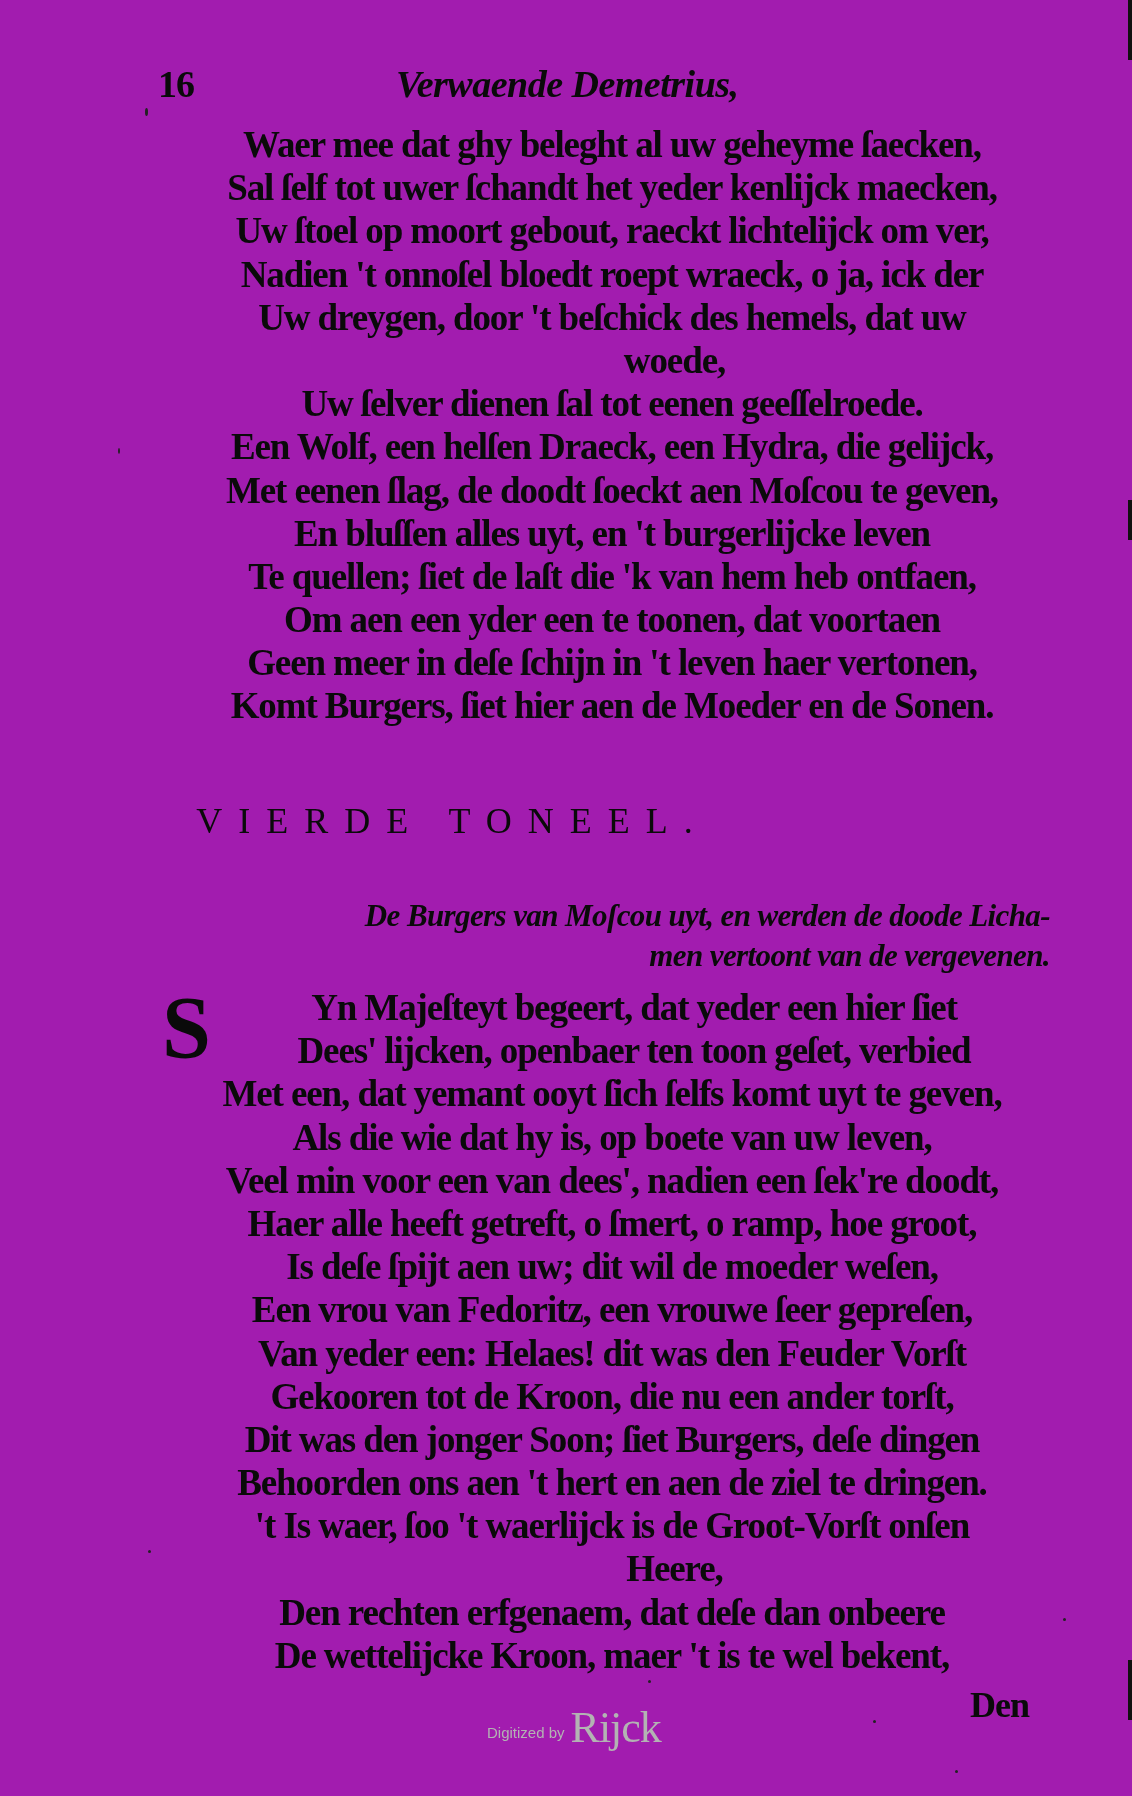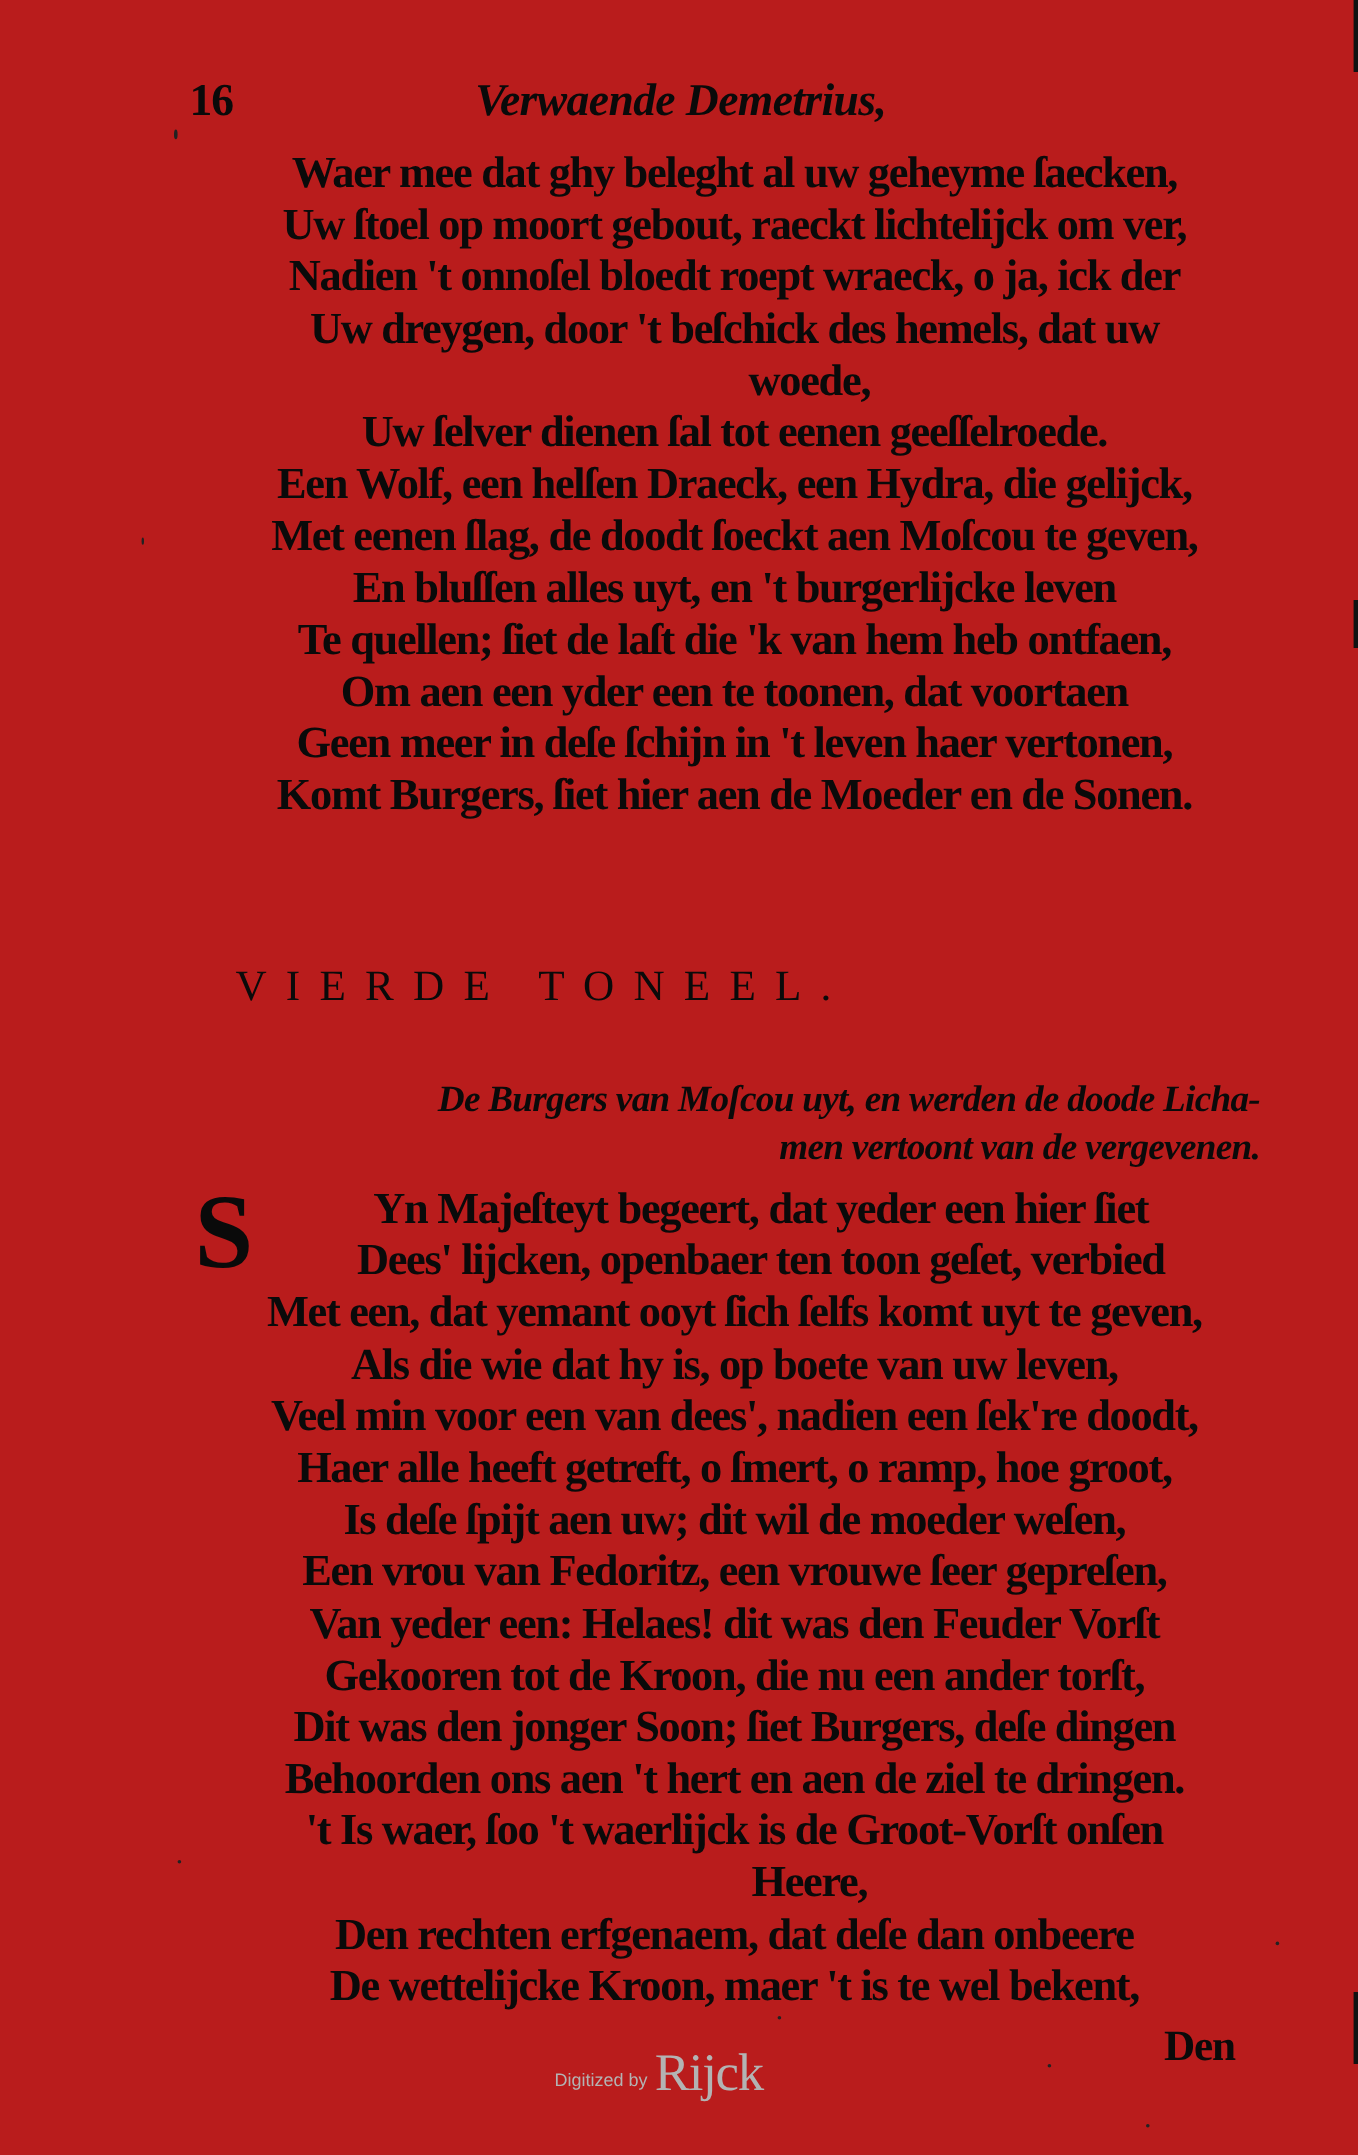--- a/index.html
+++ b/index.html
@@ -12,21 +12,21 @@
       height: 1796px;
       position: relative;
       overflow: hidden;
       font-family: "Liberation Serif", "DejaVu Serif", serif;
       color: #0a0a0a;
     }
     .page {
       position: absolute;
       left: 0; top: 0;
       width: 1132px; height: 1796px;
-      background: #b91c1c;
+      background: #a21caf;
     }
     
     .running-head {
       position: absolute;
       top: 62px;
       left: 158px;
       width: 640px;
       height: 48px;
     }
     .page-number {
@@ -126,20 +126,21 @@
       top: 1702px;
       left: 462px;
       color: #b3b3b3;
       white-space: nowrap;
     }
     .watermark .wm-small {
       font-family: "Liberation Sans", "DejaVu Sans", sans-serif;
       font-size: 15px;
       vertical-align: 4px;
       margin-right: 2px;
+      margin-left: 25px;
     }
     .watermark .wm-large {
       font-family: "Liberation Serif", "DejaVu Serif", serif;
       font-size: 44px;
       letter-spacing: -1px;
     }
     
     .speck {
       position: absolute;
       background: #222;
@@ -155,20 +156,21 @@
 
 <div class="page">
 
   <div class="running-head">
     <span class="page-number">16</span>
     <span class="running-title">Verwaende Demetrius,</span>
   </div>
 
   <div class="verse verse-1">
     <span class="verse-line">Waer mee dat ghy beleght al uw geheyme ſaecken,</span>
+    <span class="verse-line">Sal ſelf tot uwer ſchandt het yeder kenlijck maecken,</span>
     <span class="verse-line">Uw ſtoel op moort gebout, raeckt lichtelijck om ver,</span>
     <span class="verse-line">Nadien 't onnoſel bloedt roept wraeck, o ja, ick der</span>
     <span class="verse-line">Uw dreygen, door 't beſchick des hemels, dat uw</span>
     <span class="verse-line indent">woede,</span>
     <span class="verse-line">Uw ſelver dienen ſal tot eenen geeſſelroede.</span>
     <span class="verse-line">Een Wolf, een helſen Draeck, een Hydra, die gelijck,</span>
     <span class="verse-line">Met eenen ſlag, de doodt ſoeckt aen Moſcou te geven,</span>
     <span class="verse-line">En bluſſen alles uyt, en 't burgerlijcke leven</span>
     <span class="verse-line">Te quellen; ſiet de laſt die 'k van hem heb ontfaen,</span>
     <span class="verse-line">Om aen een yder een te toonen, dat voortaen</span>

